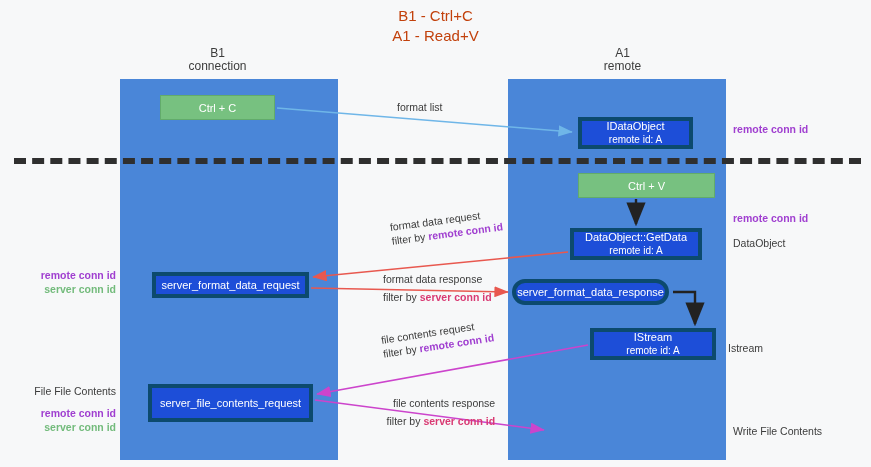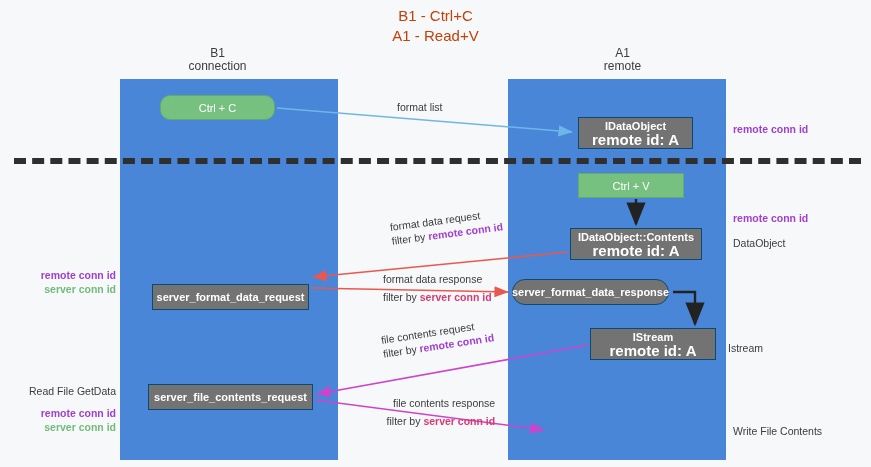--- a/index.html
+++ b/index.html
@@ -32,31 +32,31 @@
   #lane-b1{left:120px;top:79px;width:218px;height:381px;}
   #lane-a1{left:508px;top:79px;width:218px;height:381px;}
 
   
   .node{
     position:absolute;box-sizing:border-box;
     display:flex;flex-direction:column;align-items:center;justify-content:center;
     color:#ffffff;font-size:11px;line-height:14px;text-align:center;
   }
   .node.green{background:#77c180;border:1px solid #62ab6b;}
-  .node.orange{background:#737373;border:1px solid #0c4a6e;font-weight:bold;}
-  .node .sub{font-size:15px;line-height:14px;}
-
-  #n-ctrlc{left:160px;top:95px;width:115px;height:25px;border-radius:10px;}
+  .node.orange{background:#1d4ed8;border:4px solid #0c4a6e;}
+  .node .sub{font-size:10px;line-height:14px;}
+
+  #n-ctrlc{left:160px;top:95px;width:115px;height:25px;}
   #n-dataobject{left:578px;top:117px;width:115px;height:32px;}
-  #n-ctrlv{left:578px;top:173px;width:106px;height:25px;}
+  #n-ctrlv{left:578px;top:173px;width:137px;height:25px;}
   #n-getdata{left:570px;top:228px;width:132px;height:32px;}
-  #n-sfdreq{left:152px;top:284px;width:157px;height:26px;}
+  #n-sfdreq{left:152px;top:272px;width:157px;height:26px;}
   #n-sfdres{left:512px;top:279px;width:157px;height:26px;border-radius:13px;}
   #n-istream{left:590px;top:328px;width:126px;height:32px;}
-  #n-sfcreq{left:148px;top:384px;width:165px;height:26px;}
+  #n-sfcreq{left:148px;top:384px;width:165px;height:38px;}
   #n-sfcres{left:548px;top:417px;width:165px;height:26px;}
 
   
   .edge-label{position:absolute;font-size:10.5px;line-height:14px;color:#3c3c3c;white-space:nowrap;}
   .edge-label .hl-remote{color:#a03fd0;font-weight:bold;}
   .edge-label .hl-server{color:#d93a73;font-weight:bold;}
   .rot-up{transform:rotate(-7.5deg);transform-origin:left top;}
   .rot-up2{transform:rotate(-8.5deg);transform-origin:left top;}
 
   #lbl-formatlist{left:397px;top:100px;}
@@ -147,21 +147,21 @@
   <div class="node orange" id="n-dataobject">
     <div>IDataObject</div>
     <div class="sub">remote id: A</div>
   </div>
 
   <div class="node green" id="n-ctrlv">
     <div>Ctrl + V</div>
   </div>
 
   <div class="node orange" id="n-getdata">
-    <div>IDataObject::Contents</div>
+    <div>DataObject::GetData</div>
     <div class="sub">remote id: A</div>
   </div>
 
   <div class="node orange" id="n-sfdreq">
     <div>server_format_data_request</div>
   </div>
 
   <div class="node orange" id="n-sfdres">
     <div>server_format_data_response</div>
   </div>
@@ -199,21 +199,21 @@
     <div>file contents response</div>
     <div style="margin-top:4px;margin-left:-26px"><span>filter by </span><span class="hl-server">server conn id</span></div>
   </div>
 
   <div class="side" id="side-left-1">
     <div class="remote">remote conn id</div>
     <div class="server">server conn id</div>
   </div>
 
   <div class="side" id="side-left-2">
-    <div class="plain" style="margin-bottom:8px">Read File GetData</div>
+    <div class="plain" style="margin-bottom:8px">File File Contents</div>
     <div class="remote">remote conn id</div>
     <div class="server">server conn id</div>
   </div>
 
   <div class="side" id="side-right-1">
     <div class="remote">remote conn id</div>
   </div>
 
   <div class="side" id="side-right-2">
     <div class="remote">remote conn id</div>

